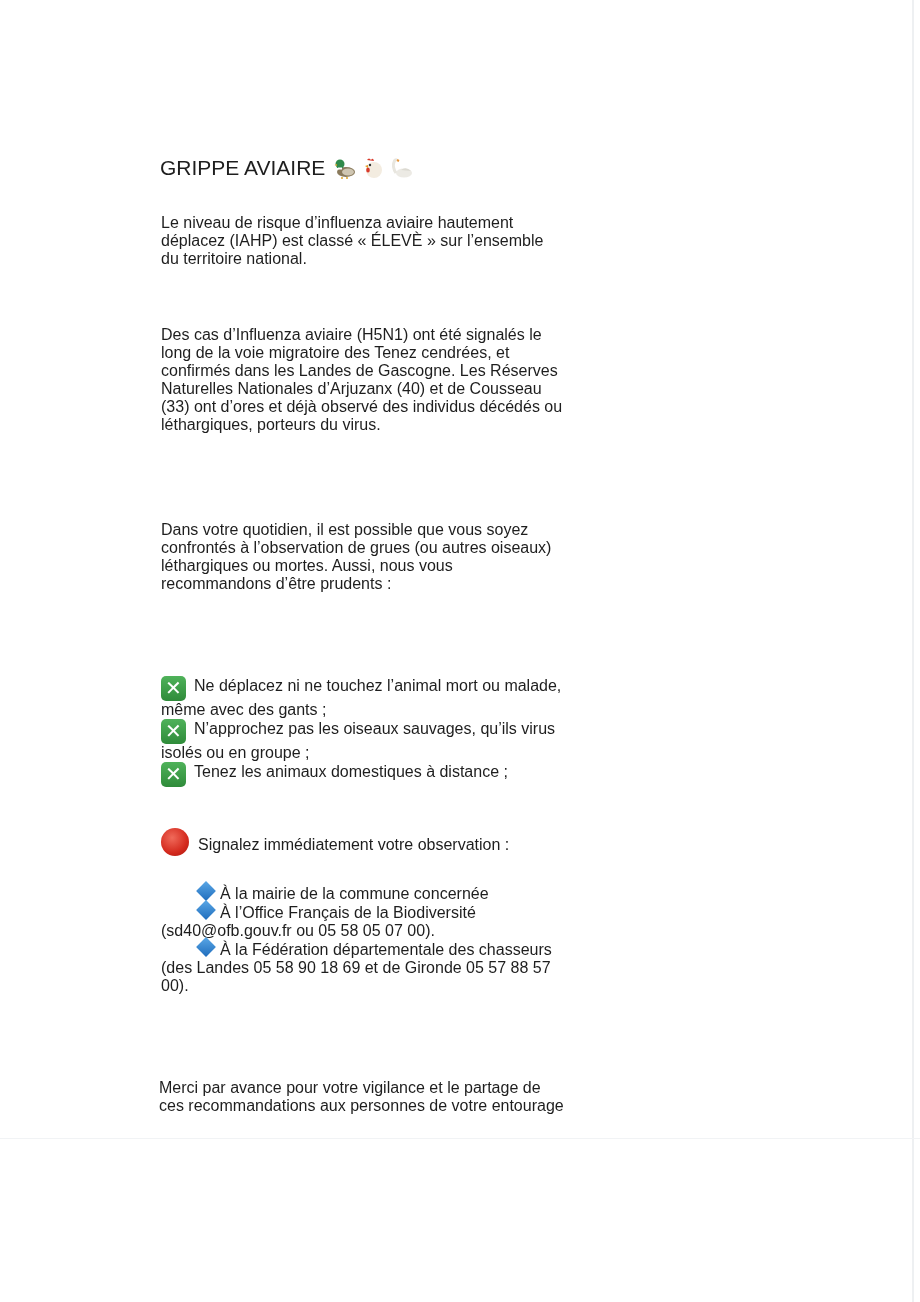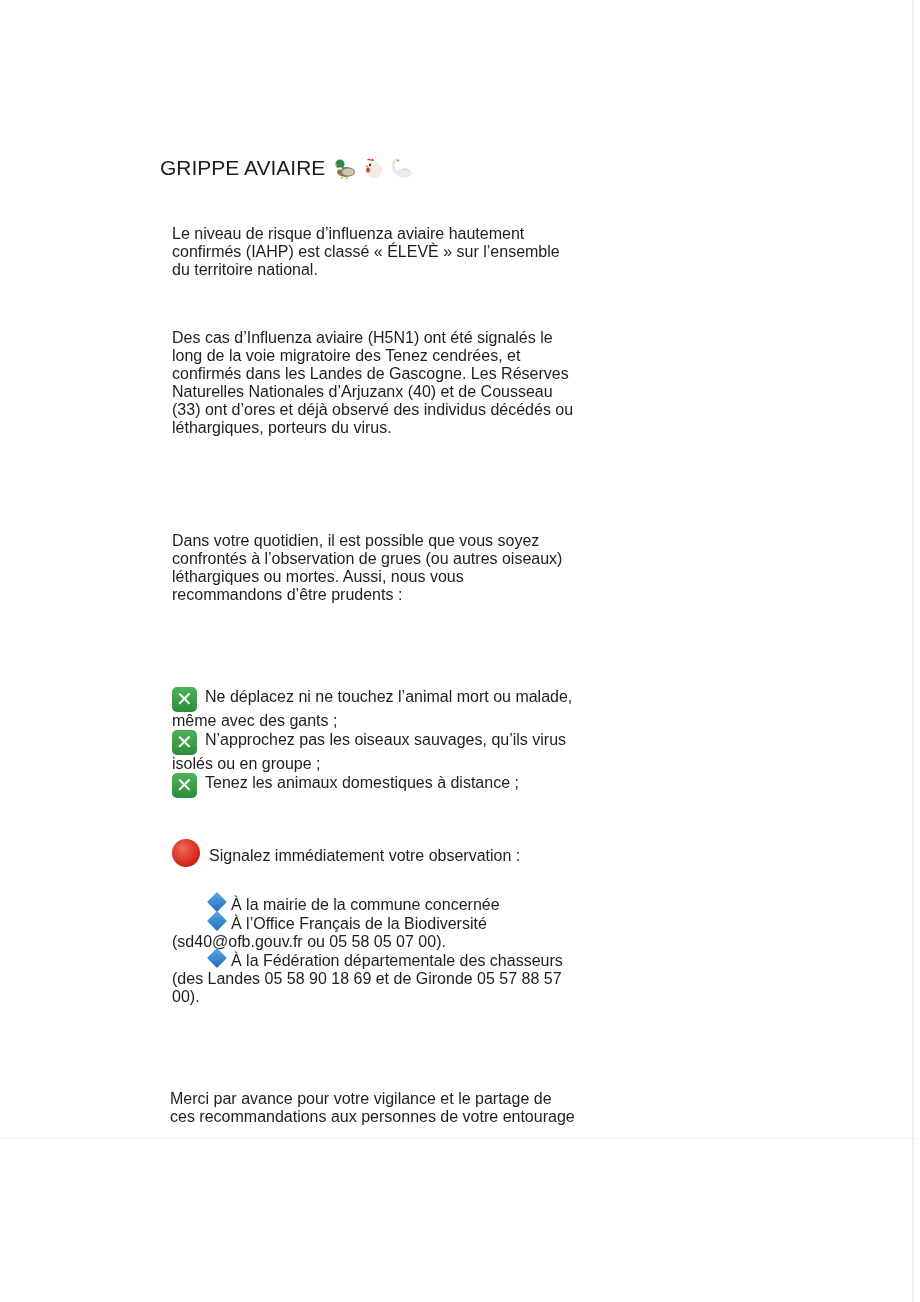--- a/index.html
+++ b/index.html
@@ -42,21 +42,21 @@
       gap: 6px;
       white-space: nowrap;
       justify-content: space-between;
     }
     .emoji-row { display: inline-flex; align-items: center; gap: 4px; margin-left: 2px; }
     .emoji { display: inline-block; width: 24px; height: 22px; }
     .para {
       position: absolute;
       left: 157px;
       width: 620px;
-      margin: 15px;
+      margin: 4px;
     }
     .para .line { display: block; white-space: nowrap; }
     .icon-x {
       display: inline-block;
       width: 25px;
       height: 25px;
       border-radius: 5px;
       background: linear-gradient(#4fb25a, #2f8b3a);
       color: #fff;
       font-weight: bold;
@@ -115,25 +115,25 @@
       <ellipse cx="15" cy="16" rx="8" ry="4.5" fill="#eceae4"></ellipse>
       <path d="M7 16 Q3 10 5 5 Q6 2 8 3" stroke="#e8e6df" stroke-width="3" fill="none"></path>
       <path d="M8 3 L10 4" stroke="#e6953a" stroke-width="2"></path>
       <path d="M12 13 Q17 9 22 14" fill="#dcdad2"></path>
     </svg>
   </span>
 </div>
 
 <p class="para" style="top:210px">
   <span class="line">Le niveau de risque d’influenza aviaire hautement</span>
-  <span class="line">confirmés (IAHP)  est classé « ÉLEVÈ » sur l’ensemble</span>
+  <span class="line">déplacez (IAHP)  est classé « ÉLEVÈ » sur l’ensemble</span>
   <span class="line">du territoire national.</span>
 </p>
 
-<p class="para" style="top:314px">
+<p class="para" style="top:322px">
   <span class="line">Des cas d’Influenza aviaire (H5N1) ont été signalés le</span>
   <span class="line">long de la voie migratoire des Tenez cendrées, et</span>
   <span class="line">confirmés dans les Landes de Gascogne. Les Réserves</span>
   <span class="line">Naturelles Nationales d’Arjuzanx (40) et de Cousseau</span>
   <span class="line">(33) ont d’ores et déjà observé des individus décédés ou</span>
   <span class="line">léthargiques, porteurs du virus.</span>
 </p>
 
 <p class="para" style="top:517px">
   <span class="line">Dans votre quotidien, il est possible que vous soyez</span>

